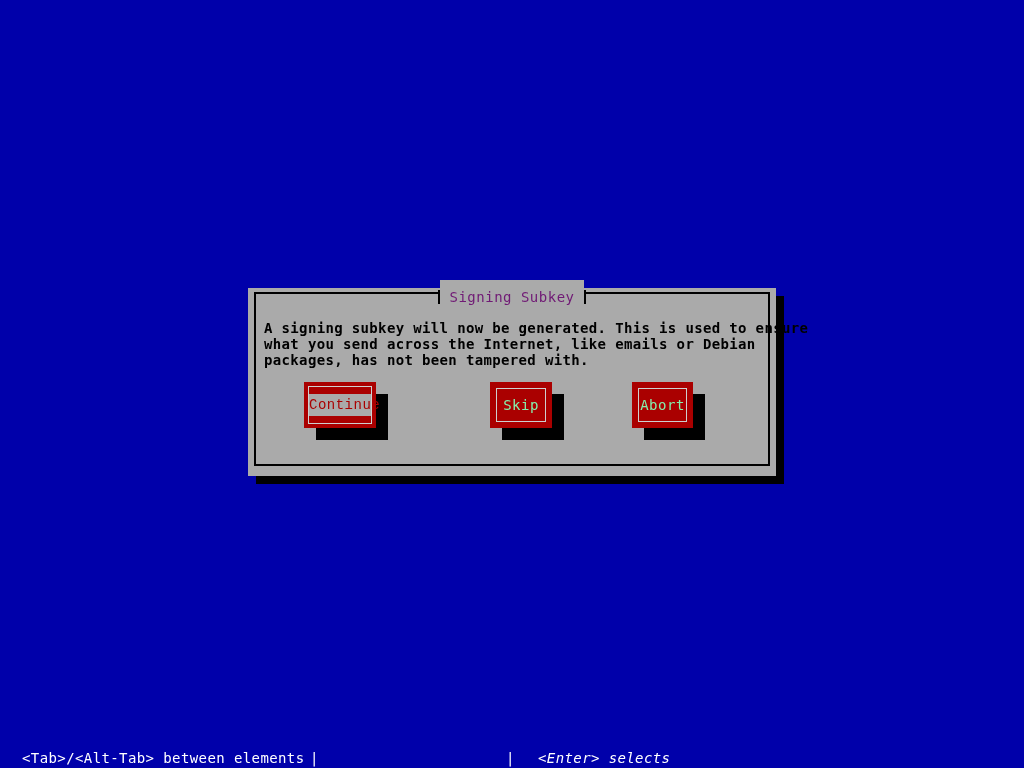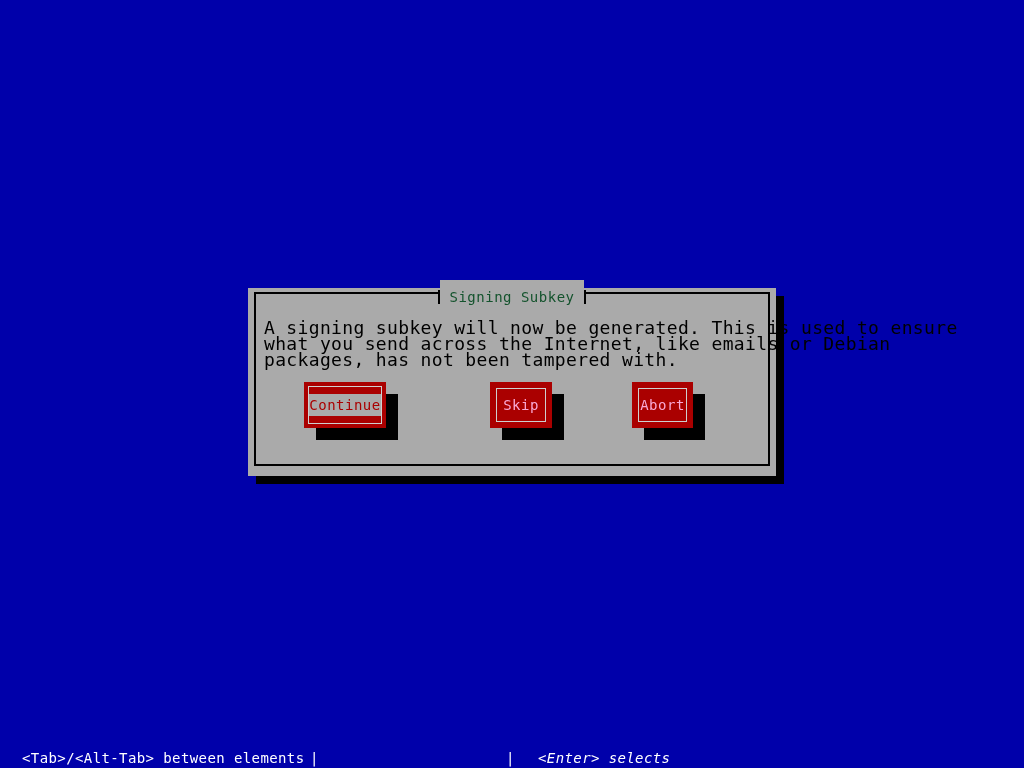--- a/index.html
+++ b/index.html
@@ -59,44 +59,45 @@
     top: 0px;
     width: 516px;
     height: 18px;
     display: flex;
     align-items: center;
     justify-content: center;
     z-index: 5;
   }
   #dialog-title {
     background: #aaaaaa;
-    color: #14532d;
+    color: #701a75;
     font-size: 14px;
     line-height: 18px;
     padding: 8px 9px;
     white-space: nowrap;
     letter-spacing: 0.5px;
   }
   .title-tick {
     width: 2px;
     height: 14px;
     background: #000000;
   }
 
   
   #dialog-text {
     position: absolute;
     left: 16px;
     top: 32px;
     width: 500px;
     color: #000000;
-    font-size: 18px;
+    font-size: 14px;
     line-height: 16px;
     white-space: pre;
     letter-spacing: 0.35px;
+    font-weight: bold;
   }
 
   
   #button-row {
     position: absolute;
     left: 0;
     top: 94px;
     width: 528px;
     height: 62px;
   }
@@ -130,21 +131,21 @@
     bottom: 6px;
     border: 1px solid #cfcfcf;
     box-sizing: border-box;
     display: flex;
     align-items: center;
     justify-content: center;
   }
   .btn-label {
     font-size: 14px;
     line-height: 16px;
-    color: #f9a8d4;
+    color: #86efac;
     letter-spacing: 0.5px;
     white-space: nowrap;
     padding: 0 4px;
   }
   
   .btn.is-focused .btn-inner {
     left: 4px;
     top: 4px;
     right: 4px;
     bottom: 4px;
@@ -153,21 +154,21 @@
   .btn.is-focused .btn-label {
     background: #aaaaaa;
     color: #aa0000;
     display: block;
     width: 100%;
     text-align: center;
     line-height: 22px;
     padding: 0;
   }
 
-  #btn-continue { left: 56px;  width: 82px; }
+  #btn-continue { left: 56px;  width: 72px; font-family: Liberation Mono, monospace; }
   #btn-skip     { left: 242px; width: 62px; }
   #btn-abort    { left: 384px; width: 61px; }
 
   
   #status-bar {
     position: absolute;
     left: 0;
     bottom: 0;
     width: 1004px;
     height: 20px;

